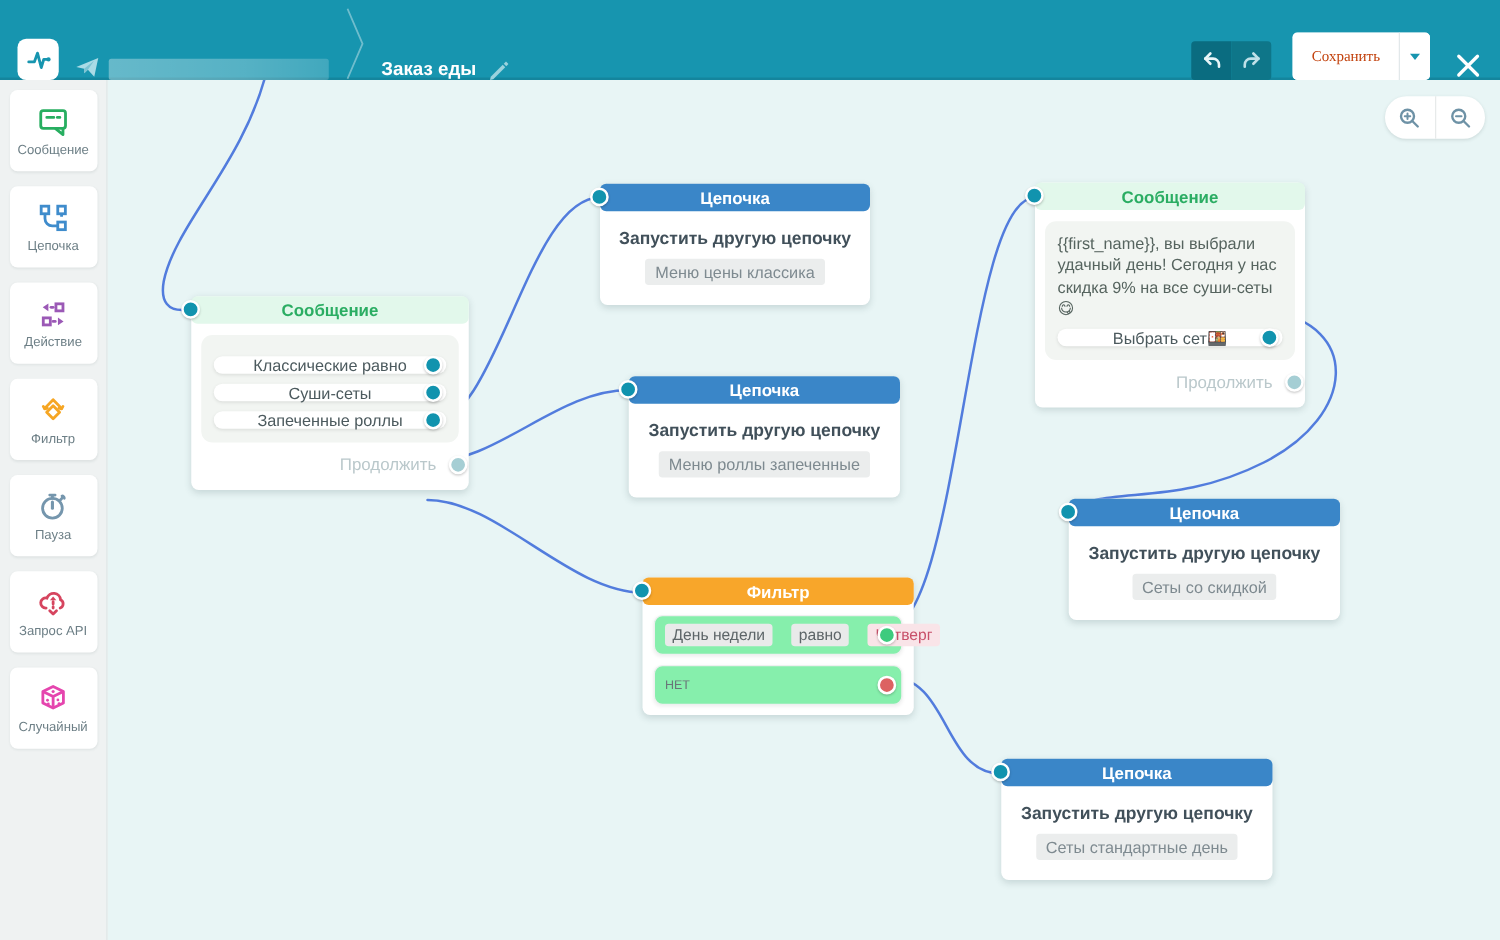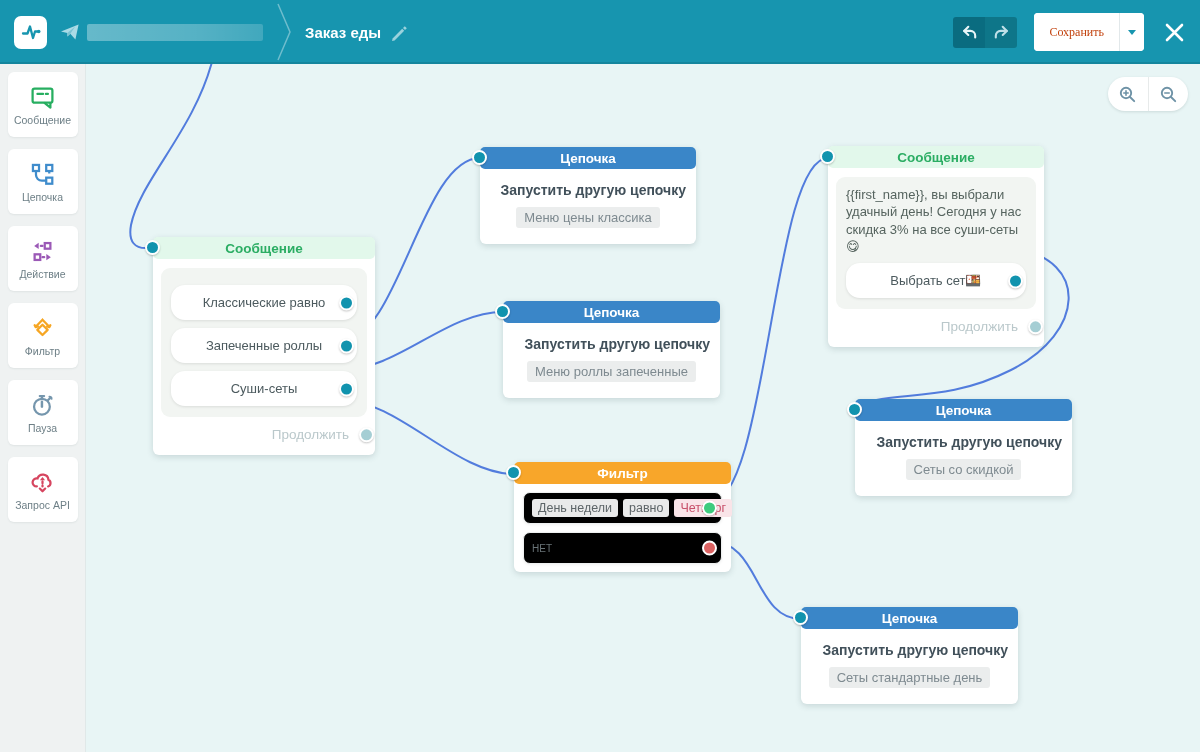--- a/index.html
+++ b/index.html
@@ -1,21 +1,21 @@
 <!DOCTYPE html>
 <html><head>
 <meta charset="utf-8">
 <style>
   * { box-sizing: border-box; margin: 0; padding: 0; }
   html,body { width:1200px; height:752px; overflow:hidden;
     font-family:"Liberation Sans","DejaVu Sans",sans-serif; background:#e8f5f5; }
 
   
   .topbar{ position:absolute; left:0; top:0; width:1200px; height:64px;
-    background:#1795af; display:flex; align-items:center; padding:0 14px; z-index:30;
+    background:#1795af; display:flex; align-items:flex-end; padding:0 14px; z-index:30;
     box-shadow:inset 0 -2px 0 rgba(0,0,0,.10); }
   .logo{ width:33px; height:33px; background:#fff; border-radius:7px;
     display:flex; align-items:center; justify-content:center; margin-right:13px; }
   .plane{ margin-right:7px; display:flex; }
   .redacted{ width:176px; height:17px; border-radius:2px; margin-right:14px;
     background:linear-gradient(90deg, rgba(255,255,255,.34) 0%, rgba(255,255,255,.27) 62%, rgba(255,255,255,.18) 100%); }
   .crumb-chevron{ margin-right:13px; display:flex; }
   .flow-title{ color:#fff; font-size:15px; font-weight:bold; margin-right:9px; }
   .edit-pencil{ display:flex; }
   .spacer{ flex:1; }
@@ -60,33 +60,33 @@
     cursor:pointer; z-index:6; }
   .port-in{ left:-8px; top:3px; }
   .port-pill{ right:3px; top:50%; transform:translateY(-50%); }
   .port-pale{ background:#a5ced4; right:1px; top:50%; transform:translateY(-58%); }
   .port-green{ background:#3ecb7e; right:4px; top:50%; transform:translateY(-50%); }
   .port-red{ background:#dc6262; right:4px; top:50%; transform:translateY(-50%); }
 
   .msg-card{ margin:9px 8px 0; background:#f2f5f2; border-radius:9px; padding:9px 10px 11px; }
   .msg-text{ font-size:13px; color:#56645f; line-height:1.33; }
   .pill{ position:relative; margin-top:8px; background:#fff; border-radius:14px;
-    height:35px; display:flex; align-items:center; justify-content:center;
+    height:14px; display:flex; align-items:center; justify-content:center;
     font-size:13px; color:#4c5a5e; box-shadow:0 1px 3px rgba(0,0,0,.10); cursor:pointer; }
   .continue-row{ position:relative; padding:10px 26px 13px 0; text-align:right;
     color:#bac8cb; font-size:13.5px; }
 
   .chain-body{ padding:13px 10px 16px; text-align:center; }
-  .chain-action{ font-size:14px; font-weight:bold; color:#41505a;text-align:right; }
+  .chain-action{ font-size:14px; font-weight:bold; color:#41505a; }
   .chain-tag{ display:inline-block; margin-top:9px; background:#ebeded; color:#7e8a90;
     font-size:13px; padding:3px 8px; border-radius:3px; }
 
-  .filter-row{ position:relative; margin:8px 9px; background:#000000;
+  .filter-row{ position:relative; margin:8px 9px; background:#86efac;
     border:1px solid #eef0f0; border-radius:7px; padding:6px 24px 6px 8px;
-    box-shadow:0 1px 3px rgba(0,0,0,.06); display:flex; align-items:center; gap:5px; min-height:32px; }
+    box-shadow:0 1px 3px rgba(0,0,0,.06); display:flex; align-items:center; gap:15px; min-height:32px; }
   .ftag{ background:#e9eaea; color:#5d6568; font-size:12.5px; padding:2px 6px; border-radius:3px; white-space:nowrap; }
   .ftag-value{ background:#f9e4e8; color:#c8506a; }
   .fno{ font-size:10px; color:#6a7478; }
 
   .zoomctl{ position:absolute; right:12px; top:13px; width:80px; height:34px;
     background:#fff; border-radius:17px; box-shadow:0 1px 3px rgba(40,70,70,.15);
     display:flex; z-index:10; }
   .zoombtn{ flex:1; border:none; background:none; display:flex; align-items:center;
     justify-content:center; cursor:pointer; }
   .zoombtn:first-child{ border-right:1px solid #e7eaea; }
@@ -203,20 +203,32 @@
   <div class="side-card">
     <svg width="27" height="27" viewBox="0 0 24 24">
       <path d="M7 15.5 A3.6 3.6 0 1 1 7.6 8.4 A5 5 0 0 1 17.3 9.6 A3.2 3.2 0 0 1 17 15.5" fill="none" stroke="#d6455f" stroke-width="2" stroke-linecap="round"></path>
       <path d="M12 7.2 9.7 10 H14.3 Z" fill="#d6455f"></path>
       <path d="M12 11 V15.5" stroke="#d6455f" stroke-width="2" stroke-dasharray="1.6 2" stroke-linecap="round"></path>
       <path d="M9.6 17.4 12 19.8 14.4 17.4" fill="none" stroke="#d6455f" stroke-width="2" stroke-linecap="round" stroke-linejoin="round"></path>
     </svg>
     <span class="side-label">Запрос API</span>
   </div>
 
+  <div class="side-card">
+    <svg width="27" height="27" viewBox="0 0 24 24">
+      <path d="M12 2.8 19.3 6.4 V14.6 L12 18.2 4.7 14.6 V6.4 Z" fill="none" stroke="#e545ae" stroke-width="2" stroke-linejoin="round"></path>
+      <path d="M4.7 6.4 12 10 19.3 6.4 M12 10 V18.2" fill="none" stroke="#e545ae" stroke-width="2" stroke-linejoin="round"></path>
+      <circle cx="12" cy="6.4" r="1.1" fill="#e545ae"></circle>
+      <circle cx="8" cy="12.6" r="1" fill="#e545ae"></circle>
+      <circle cx="8.6" cy="15.2" r="1" fill="#e545ae"></circle>
+      <circle cx="15.4" cy="12.4" r="1" fill="#e545ae"></circle>
+      <circle cx="16.2" cy="15" r="1" fill="#e545ae"></circle>
+    </svg>
+    <span class="side-label">Случайный</span>
+  </div>
 
 </div>
 
 <div class="canvas">
 
   <svg class="edges" width="1114" height="688" viewBox="0 0 1114 688">
     <path d="M127,-6 C109,66 54,116 45,161 C42,178 49,185 62,184"></path>
     <path d="M257,276 C312,276 336,94 394,94"></path>
     <path d="M256,306 C312,306 360,248 417,248"></path>
     <path d="M256,336 C312,336 370,410 428,410"></path>
@@ -229,27 +241,27 @@
     <div class="node-header hdr-msg">
       <span class="port port-in"></span>
       <span>Сообщение</span>
     </div>
     <div class="msg-card">
       <div class="pill">
         <span>Классические равно</span>
         <span class="port port-pill"></span>
       </div>
       <div class="pill">
+        <span>Суши-сеты</span>
+        <span class="port port-pill"></span>
+      </div>
+      <div class="pill">
         <span>Запеченные роллы</span>
         <span class="port port-pill"></span>
       </div>
-      <div class="pill">
-        <span>Суши-сеты</span>
-        <span class="port port-pill"></span>
-      </div>
     </div>
     <div class="continue-row">
       <span>Продолжить</span>
       <span class="port port-pale"></span>
     </div>
   </div>
 
   <div class="node" style="left:394px;top:83px;width:216px;">
     <div class="node-header hdr-chain">
       <span class="port port-in"></span>
@@ -271,21 +283,21 @@
       <span class="chain-tag">Меню роллы запеченные</span>
     </div>
   </div>
 
   <div class="node" style="left:742px;top:82px;width:216px;">
     <div class="node-header hdr-msg">
       <span class="port port-in"></span>
       <span>Сообщение</span>
     </div>
     <div class="msg-card">
-      <div class="msg-text">{{first_name}}, вы выбрали удачный день! Сегодня у нас скидка 3% на все суши-сеты 😋</div>
+      <div class="msg-text">{{first_name}}, вы выбрали удачный день! Сегодня у нас скидка 9% на все суши-сеты 😋</div>
       <div class="pill">
         <span>Выбрать сет🍱</span>
         <span class="port port-pill"></span>
       </div>
     </div>
     <div class="continue-row">
       <span>Продолжить</span>
       <span class="port port-pale"></span>
     </div>
   </div>

